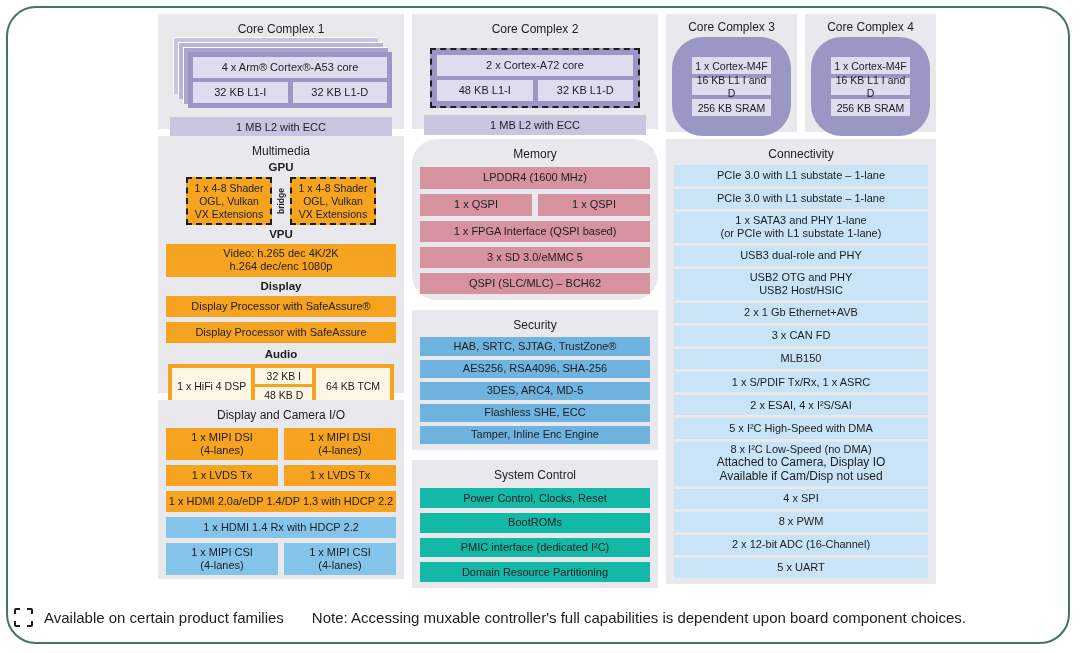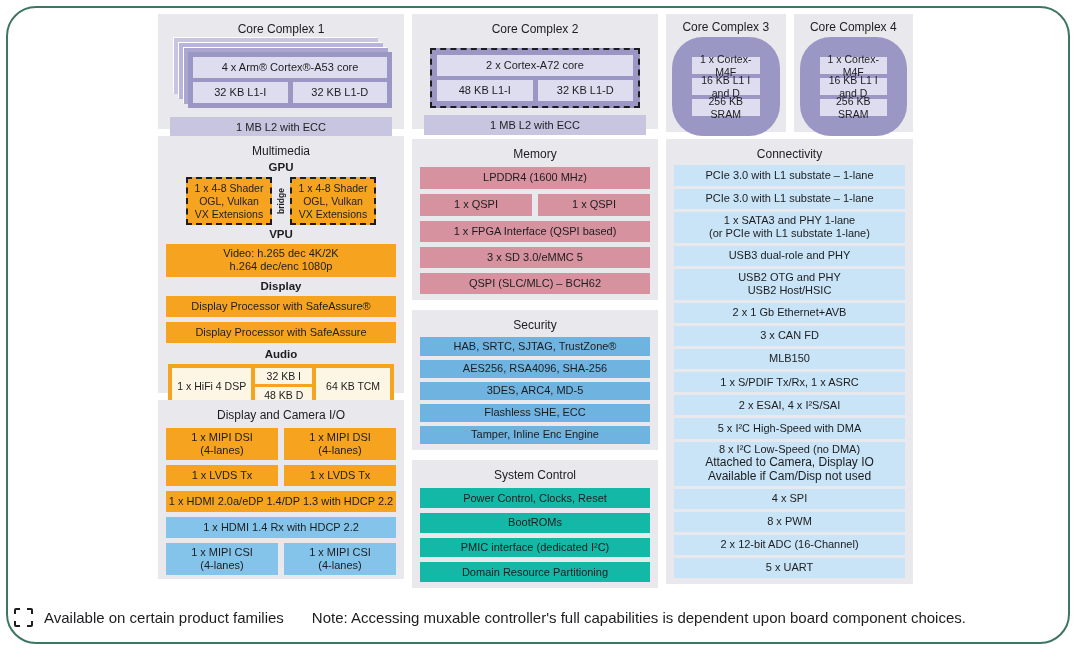--- a/index.html
+++ b/index.html
@@ -11,21 +11,21 @@
     position:absolute;left:6px;top:6px;width:1064px;height:638px;
     border:2px solid #3f7565;border-radius:30px;box-sizing:border-box;pointer-events:none;
   }
   .diagram{
     position:absolute;left:158px;top:14px;width:778px;height:570px;
     display:flex;gap:8px;
   }
   .col{display:flex;flex-direction:column;gap:7px;}
   .col1{width:246px;}
   .col2{width:246px;gap:10px;}
-  .col3{width:247px;}
+  .col3{width:270px;}
   .panel{
     background:#e9e9ed;box-sizing:border-box;padding:6px 8px;
   }
   .ptitle{
     font-weight:normal;font-size:12px;text-align:center;margin:2px 0 4px;line-height:1.2;
   }
   .subtitle{
     font-weight:bold;font-size:11.5px;text-align:center;margin:3px 0 2px;line-height:1.2;
   }
   .bar{
@@ -192,21 +192,21 @@
       <div class="dashed-card">
         <div class="bar lav cc-core">2 x Cortex-A72 core</div>
         <div class="cc-l1row">
           <div class="bar lav">48 KB L1-I</div>
           <div class="bar lav">32 KB L1-D</div>
         </div>
       </div>
       <div class="bar lav2 l2bar" style="margin-top:7px;">1 MB L2 with ECC</div>
     </div>
 
-    <div class="panel stackcol" style="height:161px;">
+    <div class="panel stackcol" style="height:161px;border-radius:25px;">
       <div class="ptitle" style="margin-bottom:1px;">Memory</div>
       <div class="bar pink">LPDDR4 (1600 MHz)</div>
       <div class="row2">
         <div class="bar pink">1 x QSPI</div>
         <div class="bar pink">1 x QSPI</div>
       </div>
       <div class="bar pink">1 x FPGA Interface (QSPI based)</div>
       <div class="bar pink">3 x SD 3.0/eMMC 5</div>
       <div class="bar pink">QSPI (SLC/MLC) – BCH62</div>
     </div>

